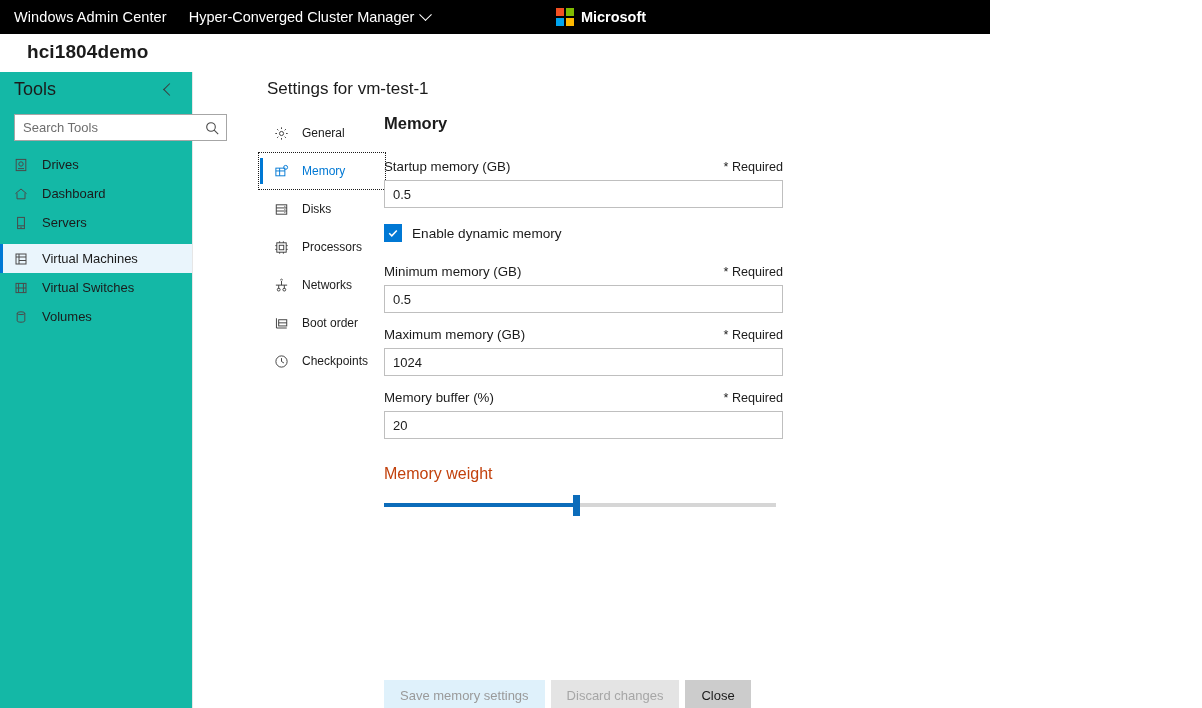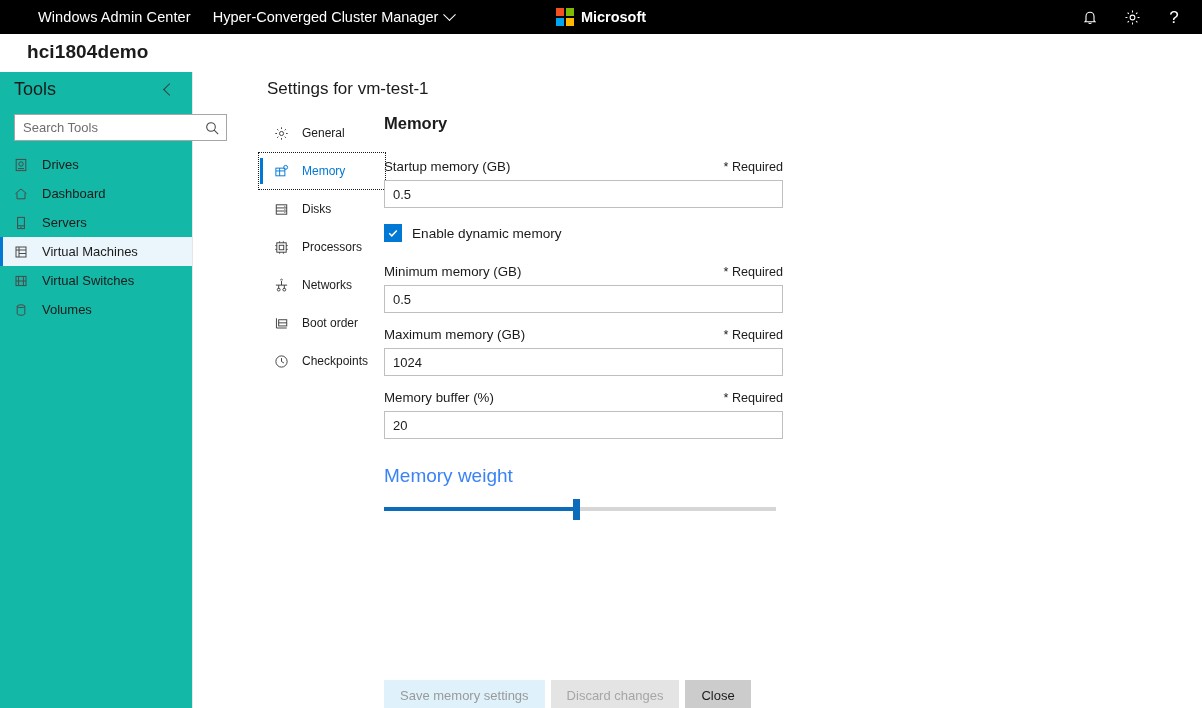--- a/index.html
+++ b/index.html
@@ -8,23 +8,23 @@
     width: 1202px; height: 708px;
     overflow: hidden;
     background: #ffffff;
     font-family: "Liberation Sans", sans-serif;
     -webkit-font-smoothing: antialiased;
   }
 
   
   .topbar {
     position: absolute; left: 0; top: 0;
-    width: 1202px; height: 34px;
+    width: 990px; height: 34px;
     background: #000000;
-    display: flex; align-items: center; padding-left: 24px;
+    display: flex; align-items: center;
   }
   .topbar-brand {
     color: #ffffff; font-size: 14.5px;
     margin-left: 14px; letter-spacing: .1px;
     white-space: nowrap;
   }
   .topbar-sep { width: 22px; }
   .topbar-solution {
     color: #ffffff; font-size: 14.5px;
     display: flex; align-items: center; gap: 7px;
@@ -112,21 +112,21 @@
     display: flex; align-items: center;
     padding-left: 14px; cursor: pointer;
   }
   .tool-item .ti-icon {
     width: 20px; display: flex; align-items: center; justify-content: flex-start;
     color: #4a4a4a; flex: none;
   }
   .tool-item .ti-label {
     font-size: 13px; color: #1b1b1b; margin-left: 8px; white-space: nowrap;
   }
-  .tool-item.selected { background: #eaf5fc; }
+  .tool-item.selected { background: #eaf5fc; margin-top: 7px; }
   .tool-item.selected::before {
     content: ""; position: absolute; left: 0; top: 0;
     width: 3px; height: 100%; background: #0078d4;
   }
 
   
   .main { position: absolute; left: 240px; top: 72px; right: 0; bottom: 0; background: #fff; }
   .settings-title {
     position: absolute; left: 27px; top: 7px;
     font-size: 17px; color: #1b1b1b;
@@ -176,21 +176,21 @@
     display: flex; align-items: center; gap: 10px;
     margin: 16px 0 22px 0; cursor: pointer; width: max-content;
   }
   .cbox {
     width: 18px; height: 18px; background: #0078d4;
     display: flex; align-items: center; justify-content: center; flex: none;
   }
   .cbox-label { font-size: 13.6px; color: #1b1b1b; }
 
   .slider-field { margin-top: 26px; }
-  .slider-label { font-size: 19px; color: #3b82f6; margin-bottom: 12px; }
+  .slider-label { font-size: 16px; color: #c2410c; margin-bottom: 12px; }
   .slider {
     position: relative; width: 392px; height: 20px; cursor: pointer;
   }
   .slider-track {
     position: absolute; left: 0; top: 8px; width: 100%; height: 4px;
     background: #d6d6d6;
   }
   .slider-fill {
     position: absolute; left: 0; top: 8px; height: 4px;
     background: #0c6cba;

